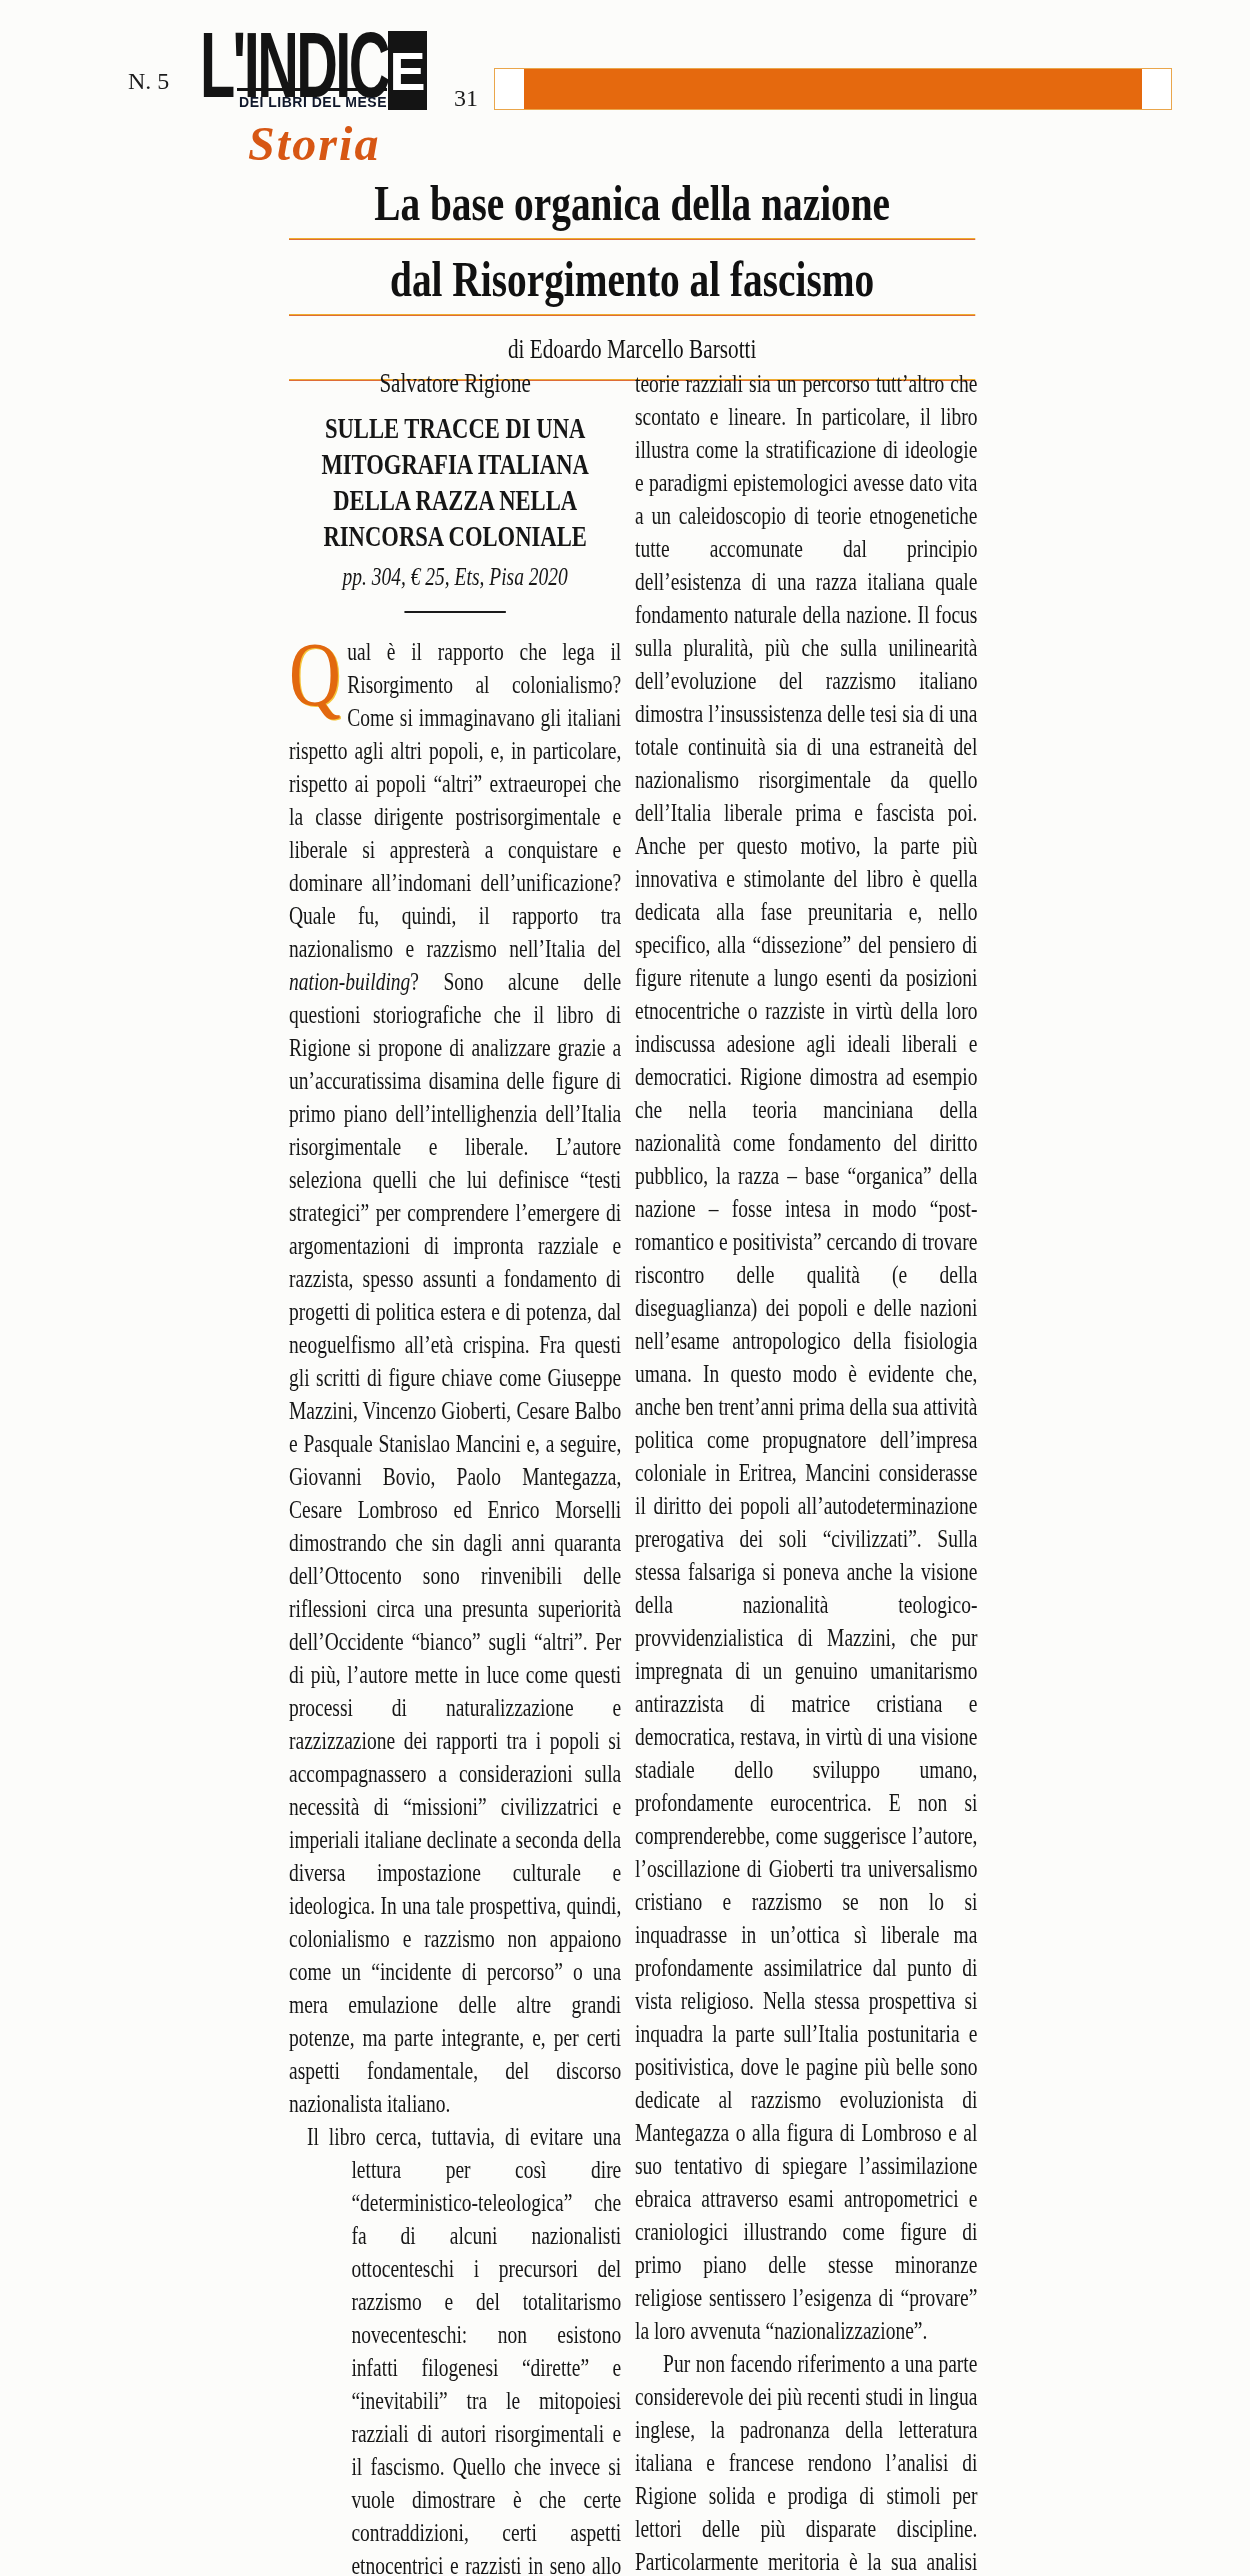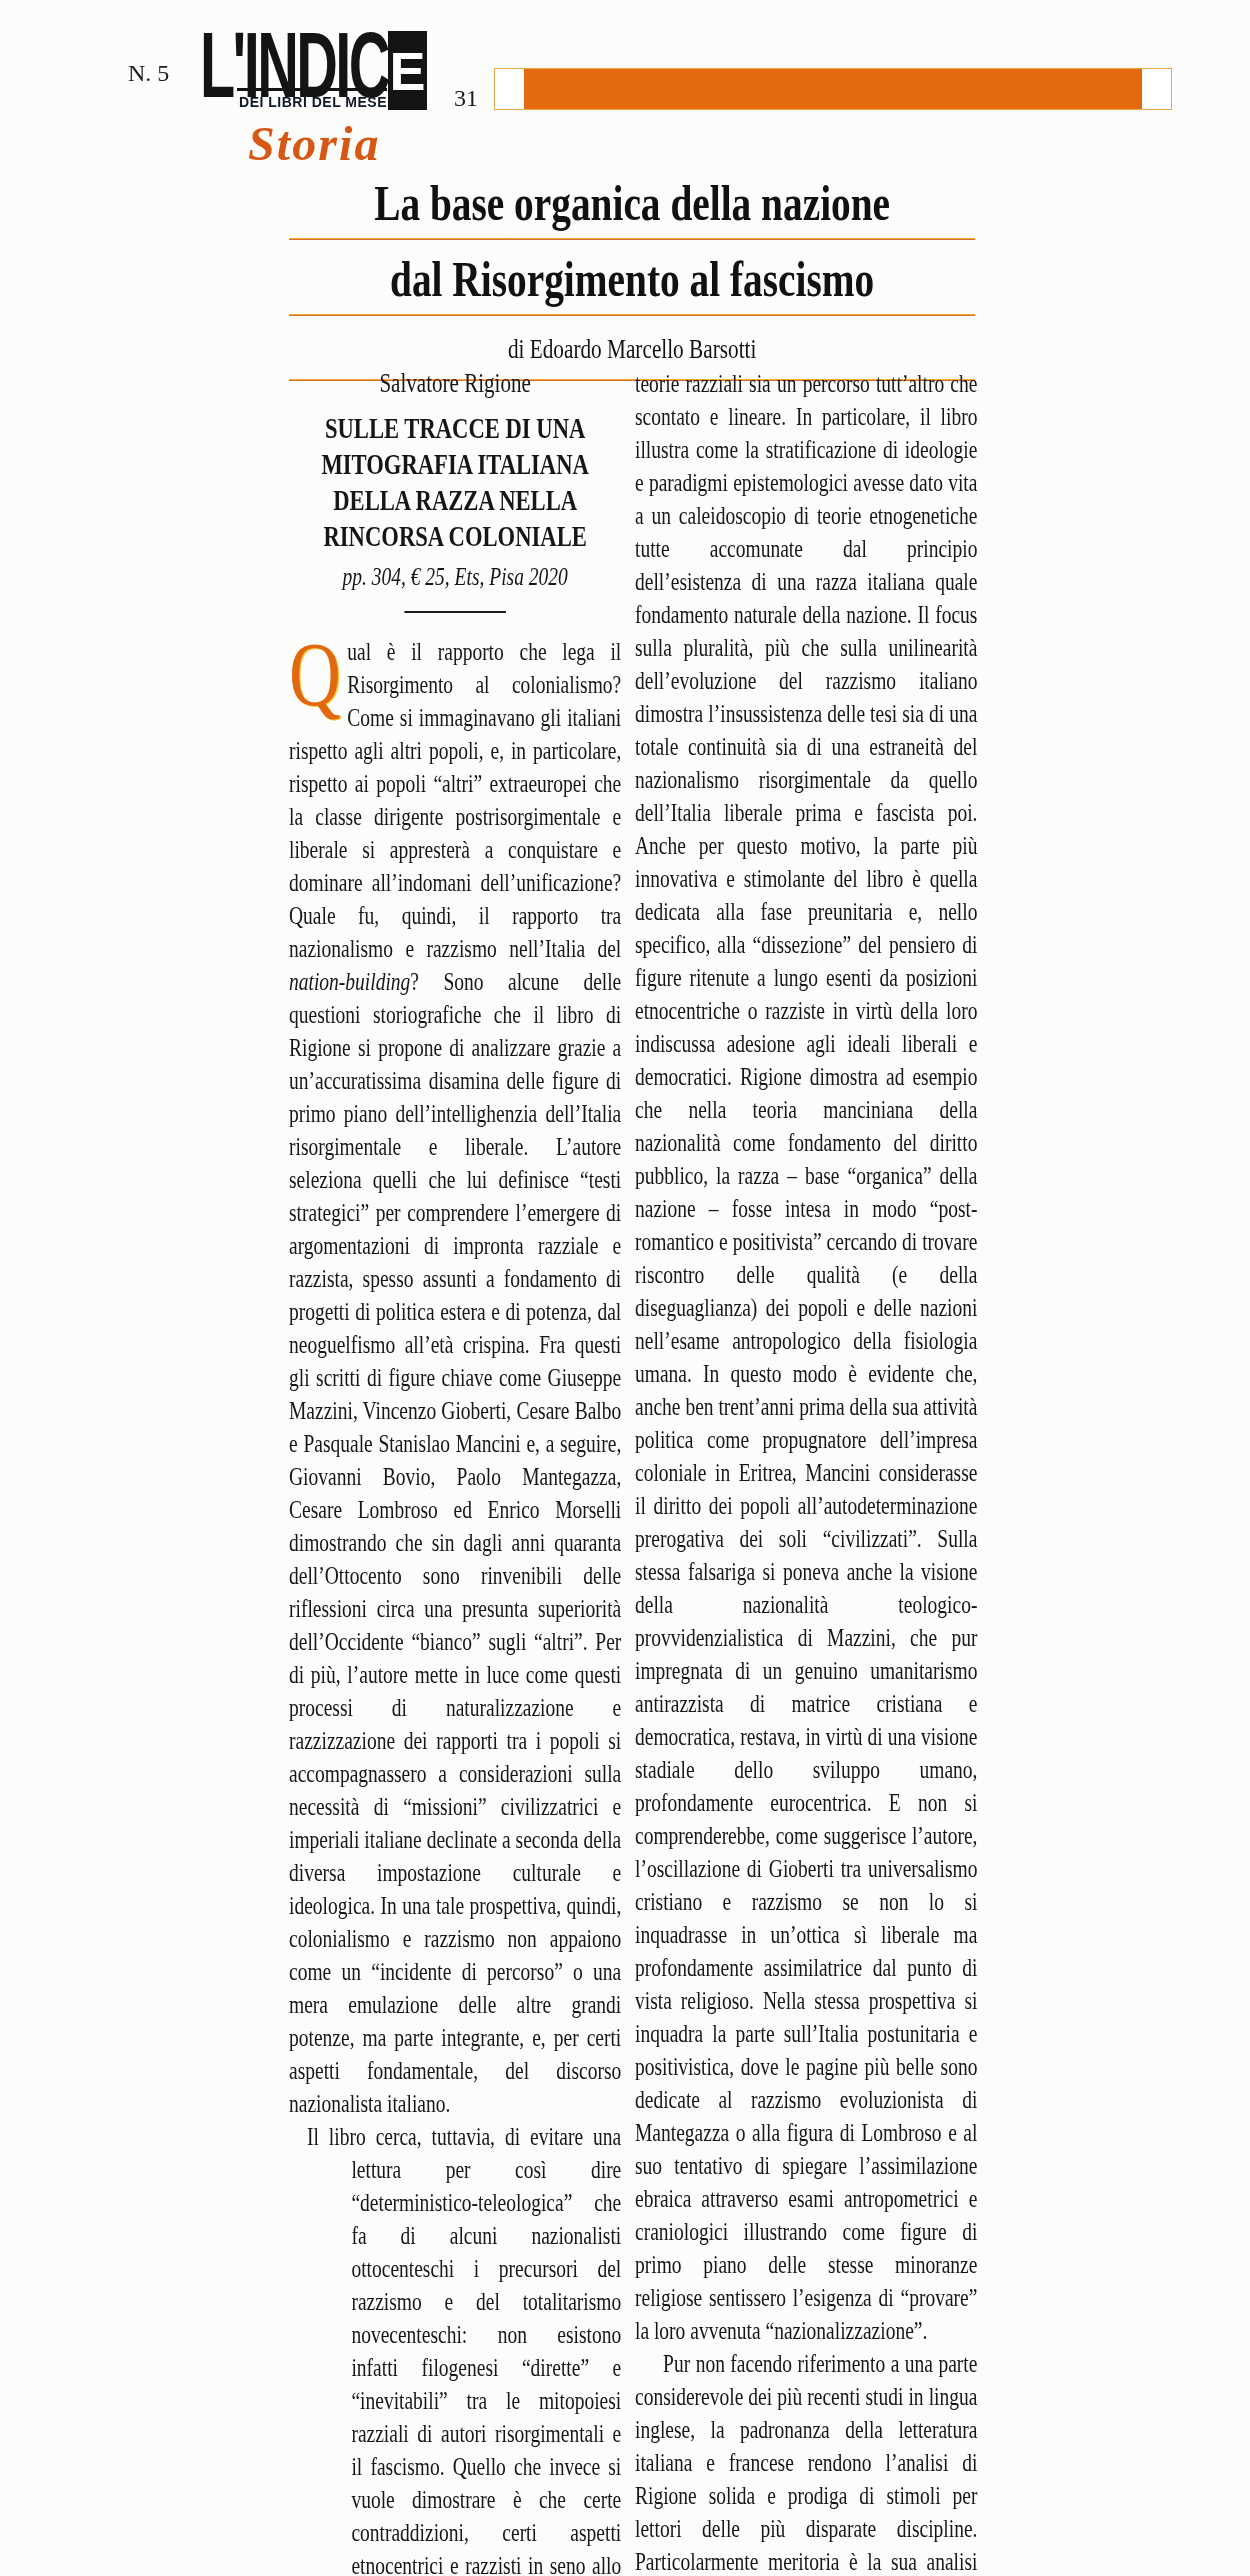--- a/index.html
+++ b/index.html
@@ -1,20 +1,20 @@
 <!DOCTYPE html>
 <html style="font-size:8.3px"><head>
 <meta charset="utf-8">
 <style>
   html,body{margin:0;padding:0;background:#e9e9e9;}
   .page{position:relative;width:1251px;height:2576px;background:#fcfcfa;overflow:hidden;
         font-family:"Liberation Serif",serif;color:#161616;}
 
   
-  .issue{position:absolute;left:128px;top:60px;font-size:24px;color:#1c1c1c;}
+  .issue{position:absolute;left:128px;top:68px;font-size:24px;color:#1c1c1c;}
   .logo{position:absolute;left:200px;top:31px;width:227px;height:79px;text-align:right;}
   .logo-main{position:absolute;left:0;top:-7.3px;font-family:"Liberation Sans",sans-serif;
              font-weight:bold;font-size:93px;line-height:83px;letter-spacing:-4.2px;
              transform:scaleX(0.62);transform-origin:left top;color:#141414;white-space:nowrap;}
   .logo-e{position:absolute;right:0;top:0;width:39px;height:79px;background:#141414;color:#ffffff;
           font-family:"Liberation Sans",sans-serif;font-weight:bold;font-size:54px;
           display:flex;align-items:center;justify-content:center;}
   .logo-sub{position:absolute;left:37px;bottom:0;width:150px;border-top:3.1px solid #141414;
             padding-top:2.6px;font-family:"Liberation Sans",sans-serif;font-weight:bold;
             font-size:14px;letter-spacing:0.5px;color:#0f172a;white-space:nowrap;}

